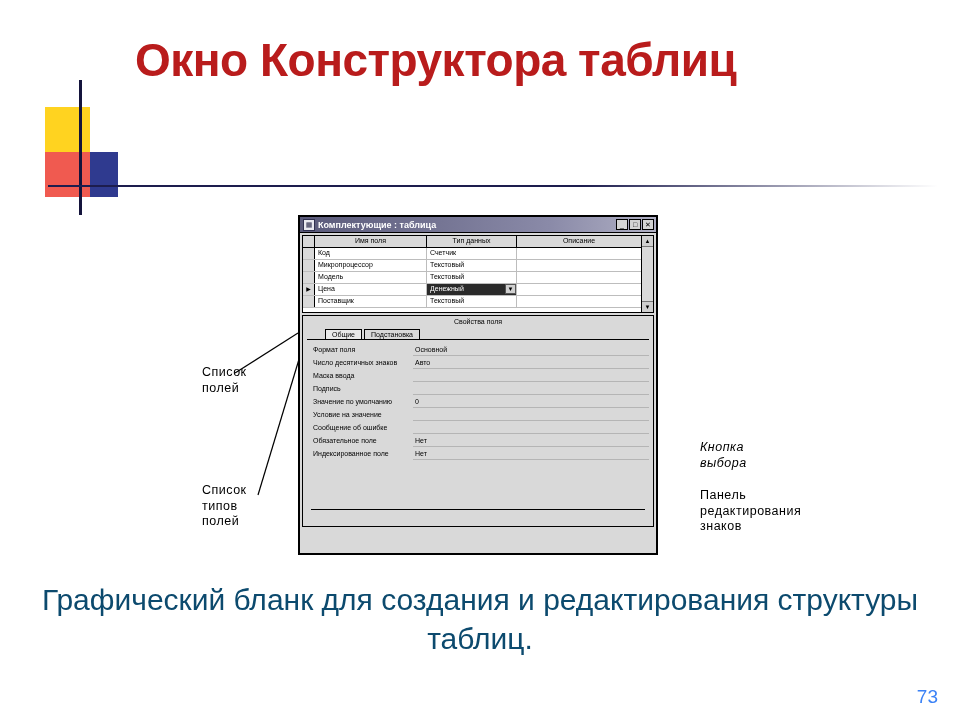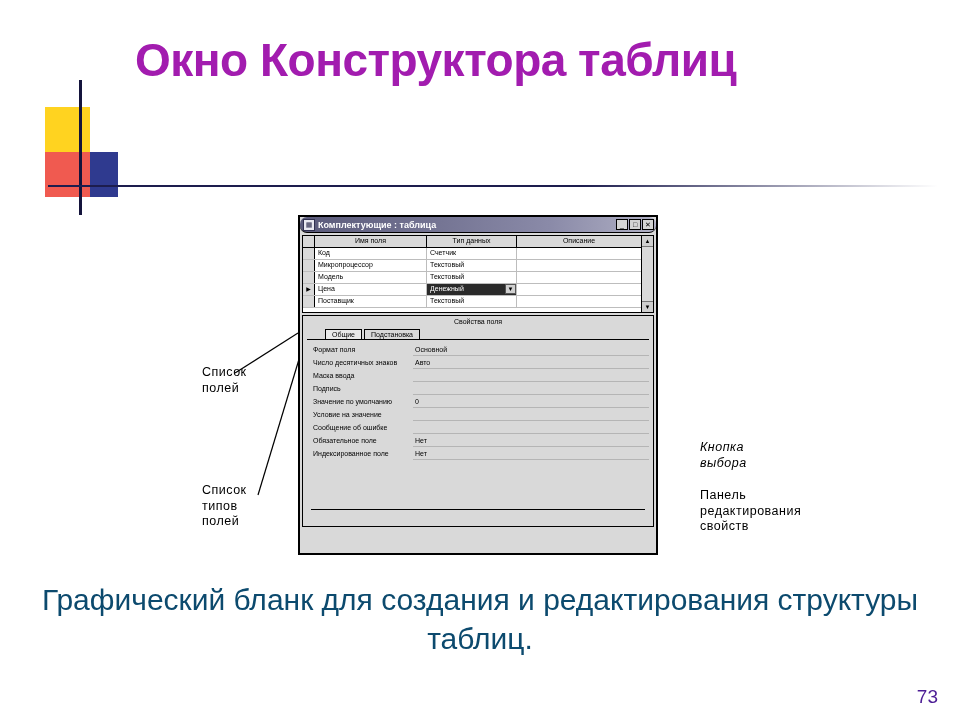--- a/index.html
+++ b/index.html
@@ -71,21 +71,21 @@
     height: 2px;
     background: linear-gradient(to right, #1d1d4e 0%, #1d1d4e 60%, #ffffff 100%);
   }
 
   
   .title {
     position: absolute;
     left: 135px;
     top: 32px;
     width: 760px;
-    color: #a21caf;
+    color: #b91c1c;
     font-size: 46px;
     font-weight: bold;
     line-height: 1.22;
     letter-spacing: -0.5px;
   }
 
   
   .caption {
     position: absolute;
     left: 40px;
@@ -96,21 +96,21 @@
     font-size: 30px;
     line-height: 1.3;
   }
 
   
   .slide-num {
     position: absolute;
     right: 22px;
     bottom: 12px;
     font-size: 19px;
-    color: #4c1d95;
+    color: #3b82f6;
     margin-left: 11px;
   }
 
   
   .figure {
     position: absolute;
     left: 150px;
     top: 205px;
     width: 660px;
     height: 360px;
@@ -127,21 +127,20 @@
     background: #d9d9d9;
     box-sizing: border-box;
   }
   .acc-titlebar {
     height: 15px;
     background: linear-gradient(to right, #5a5a7a 0%, #8a8aa8 70%, #b0b0c4 100%);
     display: flex;
     align-items: center;
     padding: 0 1px;
     border-bottom: 1px solid #000;
-    border-radius: 7px;
   }
   .acc-title-icon {
     width: 10px;
     height: 10px;
     background: #e8e8f0;
     border: 1px solid #303050;
     margin: 0 3px 0 2px;
     font-size: 7px;
     line-height: 9px;
     text-align: center;
@@ -367,21 +366,21 @@
 
   <div class="annot left" style="left:32px; top:160px;">Список
 полей</div>
   <div class="annot left" style="left:32px; top:278px;">Список
 типов
 полей</div>
   <div class="annot left" style="left:530px; top:235px;font-style:italic;">Кнопка
 выбора</div>
   <div class="annot left" style="left:530px; top:283px;">Панель
 редактирования
-свойств</div>
+знаков</div>
 
   <div class="acc-window">
 
     <div class="acc-titlebar">
       <div class="acc-title-icon">▦</div>
       <div class="acc-title-text">Комплектующие : таблица</div>
       <div class="acc-btns">
         <div class="acc-btn">_</div>
         <div class="acc-btn">□</div>
         <div class="acc-btn">✕</div>

